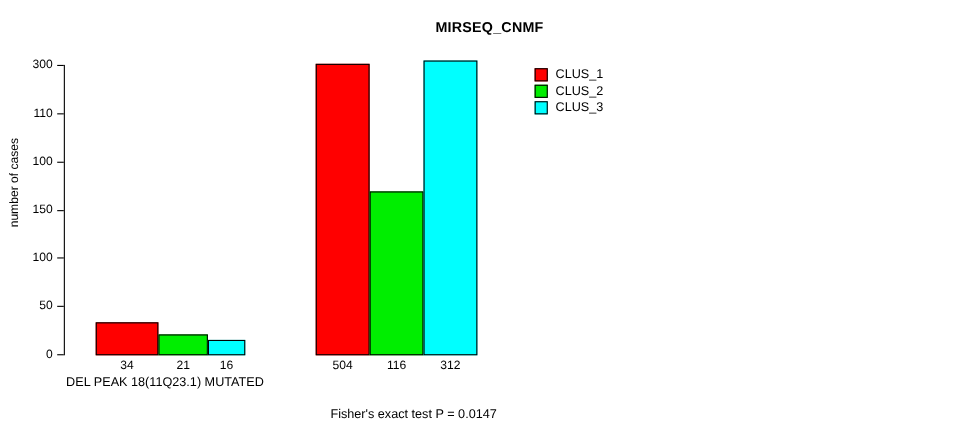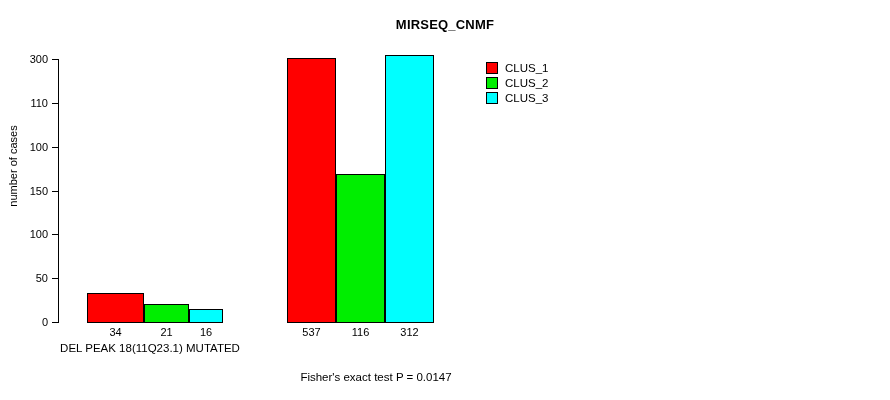--- a/index.html
+++ b/index.html
@@ -187,21 +187,21 @@
   <div class="bar-value-label" style="left:87px; width:57px;">34</div>
   <div class="bar-value-label" style="left:144px; width:45px;">21</div>
   <div class="bar-value-label" style="left:189px; width:34px;">16</div>
 
   <div class="group-label" style="left:35px; width:230px;">DEL PEAK 18(11Q23.1) MUTATED</div>
 
   <div class="bar" style="left:287px; width:49px; top:58px; height:265px; background:#FF0000;"></div>
   <div class="bar" style="left:336px; width:49px; top:174px; height:149px; background:#00EE00;"></div>
   <div class="bar" style="left:385px; width:49px; top:55px; height:268px; background:#00FFFF;"></div>
 
-  <div class="bar-value-label" style="left:287px; width:49px;">537</div>
+  <div class="bar-value-label" style="left:287px; width:49px;">504</div>
   <div class="bar-value-label" style="left:336px; width:49px;">116</div>
   <div class="bar-value-label" style="left:385px; width:49px;">312</div>
 
   <div class="legend">
     <div class="legend-row">
       <span class="legend-swatch" style="background:#FF0000;"></span>
       <span class="legend-label">CLUS_1</span>
     </div>
     <div class="legend-row">
       <span class="legend-swatch" style="background:#00EE00;"></span>

